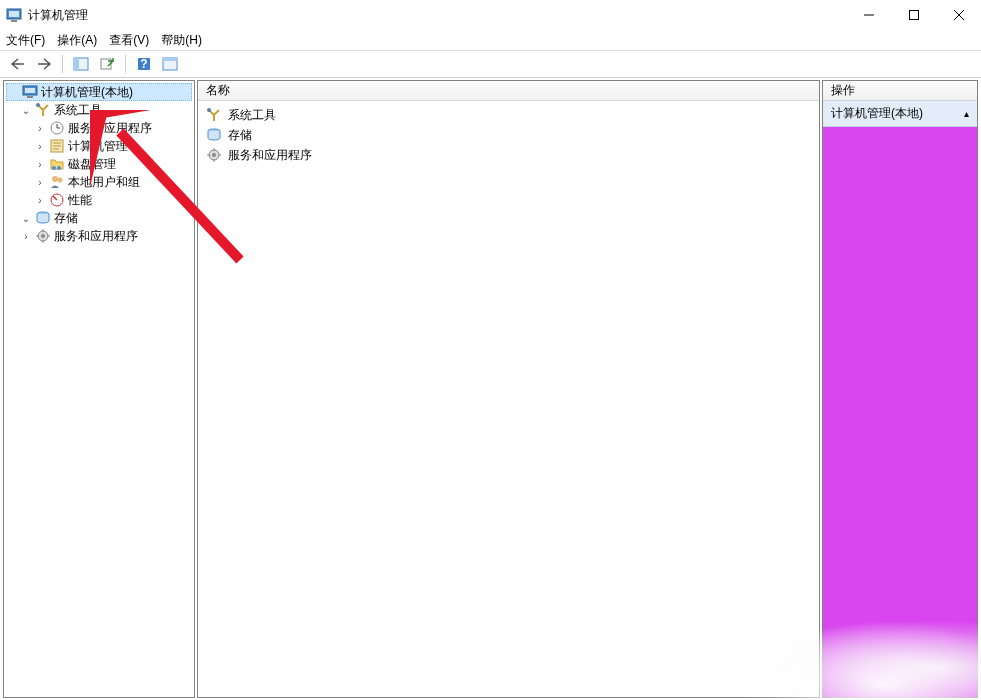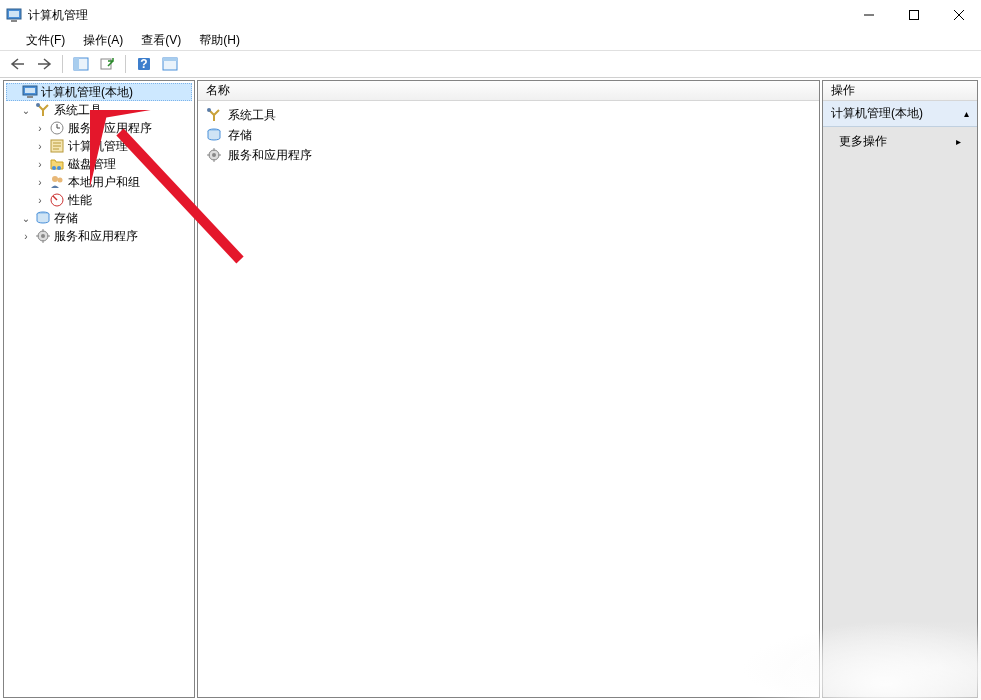--- a/index.html
+++ b/index.html
@@ -6,33 +6,33 @@
 body { background: #fff; width: 981px; height: 700px; overflow: hidden; position: relative; }
 
 
 .titlebar { height: 30px; display: flex; align-items: center; padding-left: 6px; background: #fff; }
 .titlebar .app-icon { width: 16px; height: 16px; margin-right: 6px; }
 .titlebar .title { flex: 1; font-size: 12px; color: #000; }
 .titlebar .win-btn { width: 45px; height: 30px; display: flex; align-items: center; justify-content: center; cursor: pointer; }
 .win-btn svg { width: 10px; height: 10px; }
 
 
-.menubar { height: 20px; display: flex; padding-left: 20px; gap: 6px; background: #fff; }
+.menubar { height: 20px; display: flex; padding-left: 0; background: #fff; }
 .menubar .menu-item { padding: 2px 6px; cursor: pointer; }
 
 
 .toolbar { height: 28px; border-top: 1px solid #e0e0e0; border-bottom: 1px solid #d0d0d0; display: flex; align-items: center; padding-left: 6px; gap: 2px; background: #fff; }
 .toolbtn { width: 24px; height: 22px; display: flex; align-items: center; justify-content: center; border: 1px solid transparent; cursor: pointer; }
 .toolbar .sep { width: 1px; height: 18px; background: #ccc; margin: 0 4px; }
 
 
 .main { display: flex; height: calc(700px - 30px - 20px - 28px); }
 .panel-left { width: 192px; border: 1px solid #838383; margin: 2px 0 2px 3px; background: #fff; overflow: auto; }
 .panel-center { flex: 1; border: 1px solid #838383; margin: 2px; background: #fff; display:flex; flex-direction:column; }
-.panel-right { width: 156px; border: 1px solid #838383; margin: 2px 3px 2px 0; background: #e5e5e5; display:flex; flex-direction:column; }
+.panel-right { width: 156px; border: 1px solid #838383; margin: 2px 3px 2px 0; background: #d946ef; display:flex; flex-direction:column; }
 
 
 .tree { padding: 2px; }
 .tree-row { display: flex; align-items: center; height: 18px; gap: 3px; cursor: pointer; white-space: nowrap; }
 .tree-row.selected { background: #cde8ff; border: 1px dotted #7eb4ea; padding-right:4px; }
 .tree-row .expander { width: 12px; text-align: center; color: #555; font-size: 10px; }
 .tree-row .tree-icon { width: 16px; height: 16px; display:flex; align-items:center; justify-content:center; }
 .tree-row .tree-label { font-size: 12px; }
 .depth0 { padding-left: 0px; }
 .depth1 { padding-left: 14px; }
@@ -272,24 +272,20 @@
   </div>
 
   <div class="panel-right">
     <div class="actions-header">
       <span>操作</span>
     </div>
     <div class="actions-section">
       <span>计算机管理(本地)</span>
       <span class="chev">▴</span>
     </div>
-    <div class="actions-link">
-      <span>更多操作</span>
-      <span class="chev">▸</span>
-    </div>
   </div>
 
 </div>
 
 <svg class="arrow-annotation" style="left:90px; top:110px;" width="200" height="200">
   <defs>
     <marker id="arrowhead" markerWidth="12" markerHeight="12" refX="2" refY="6" orient="auto">
       <path d="M0,0 L12,6 L0,12 L4,6 z" fill="#e4172b"></path>
     </marker>
   </defs>

